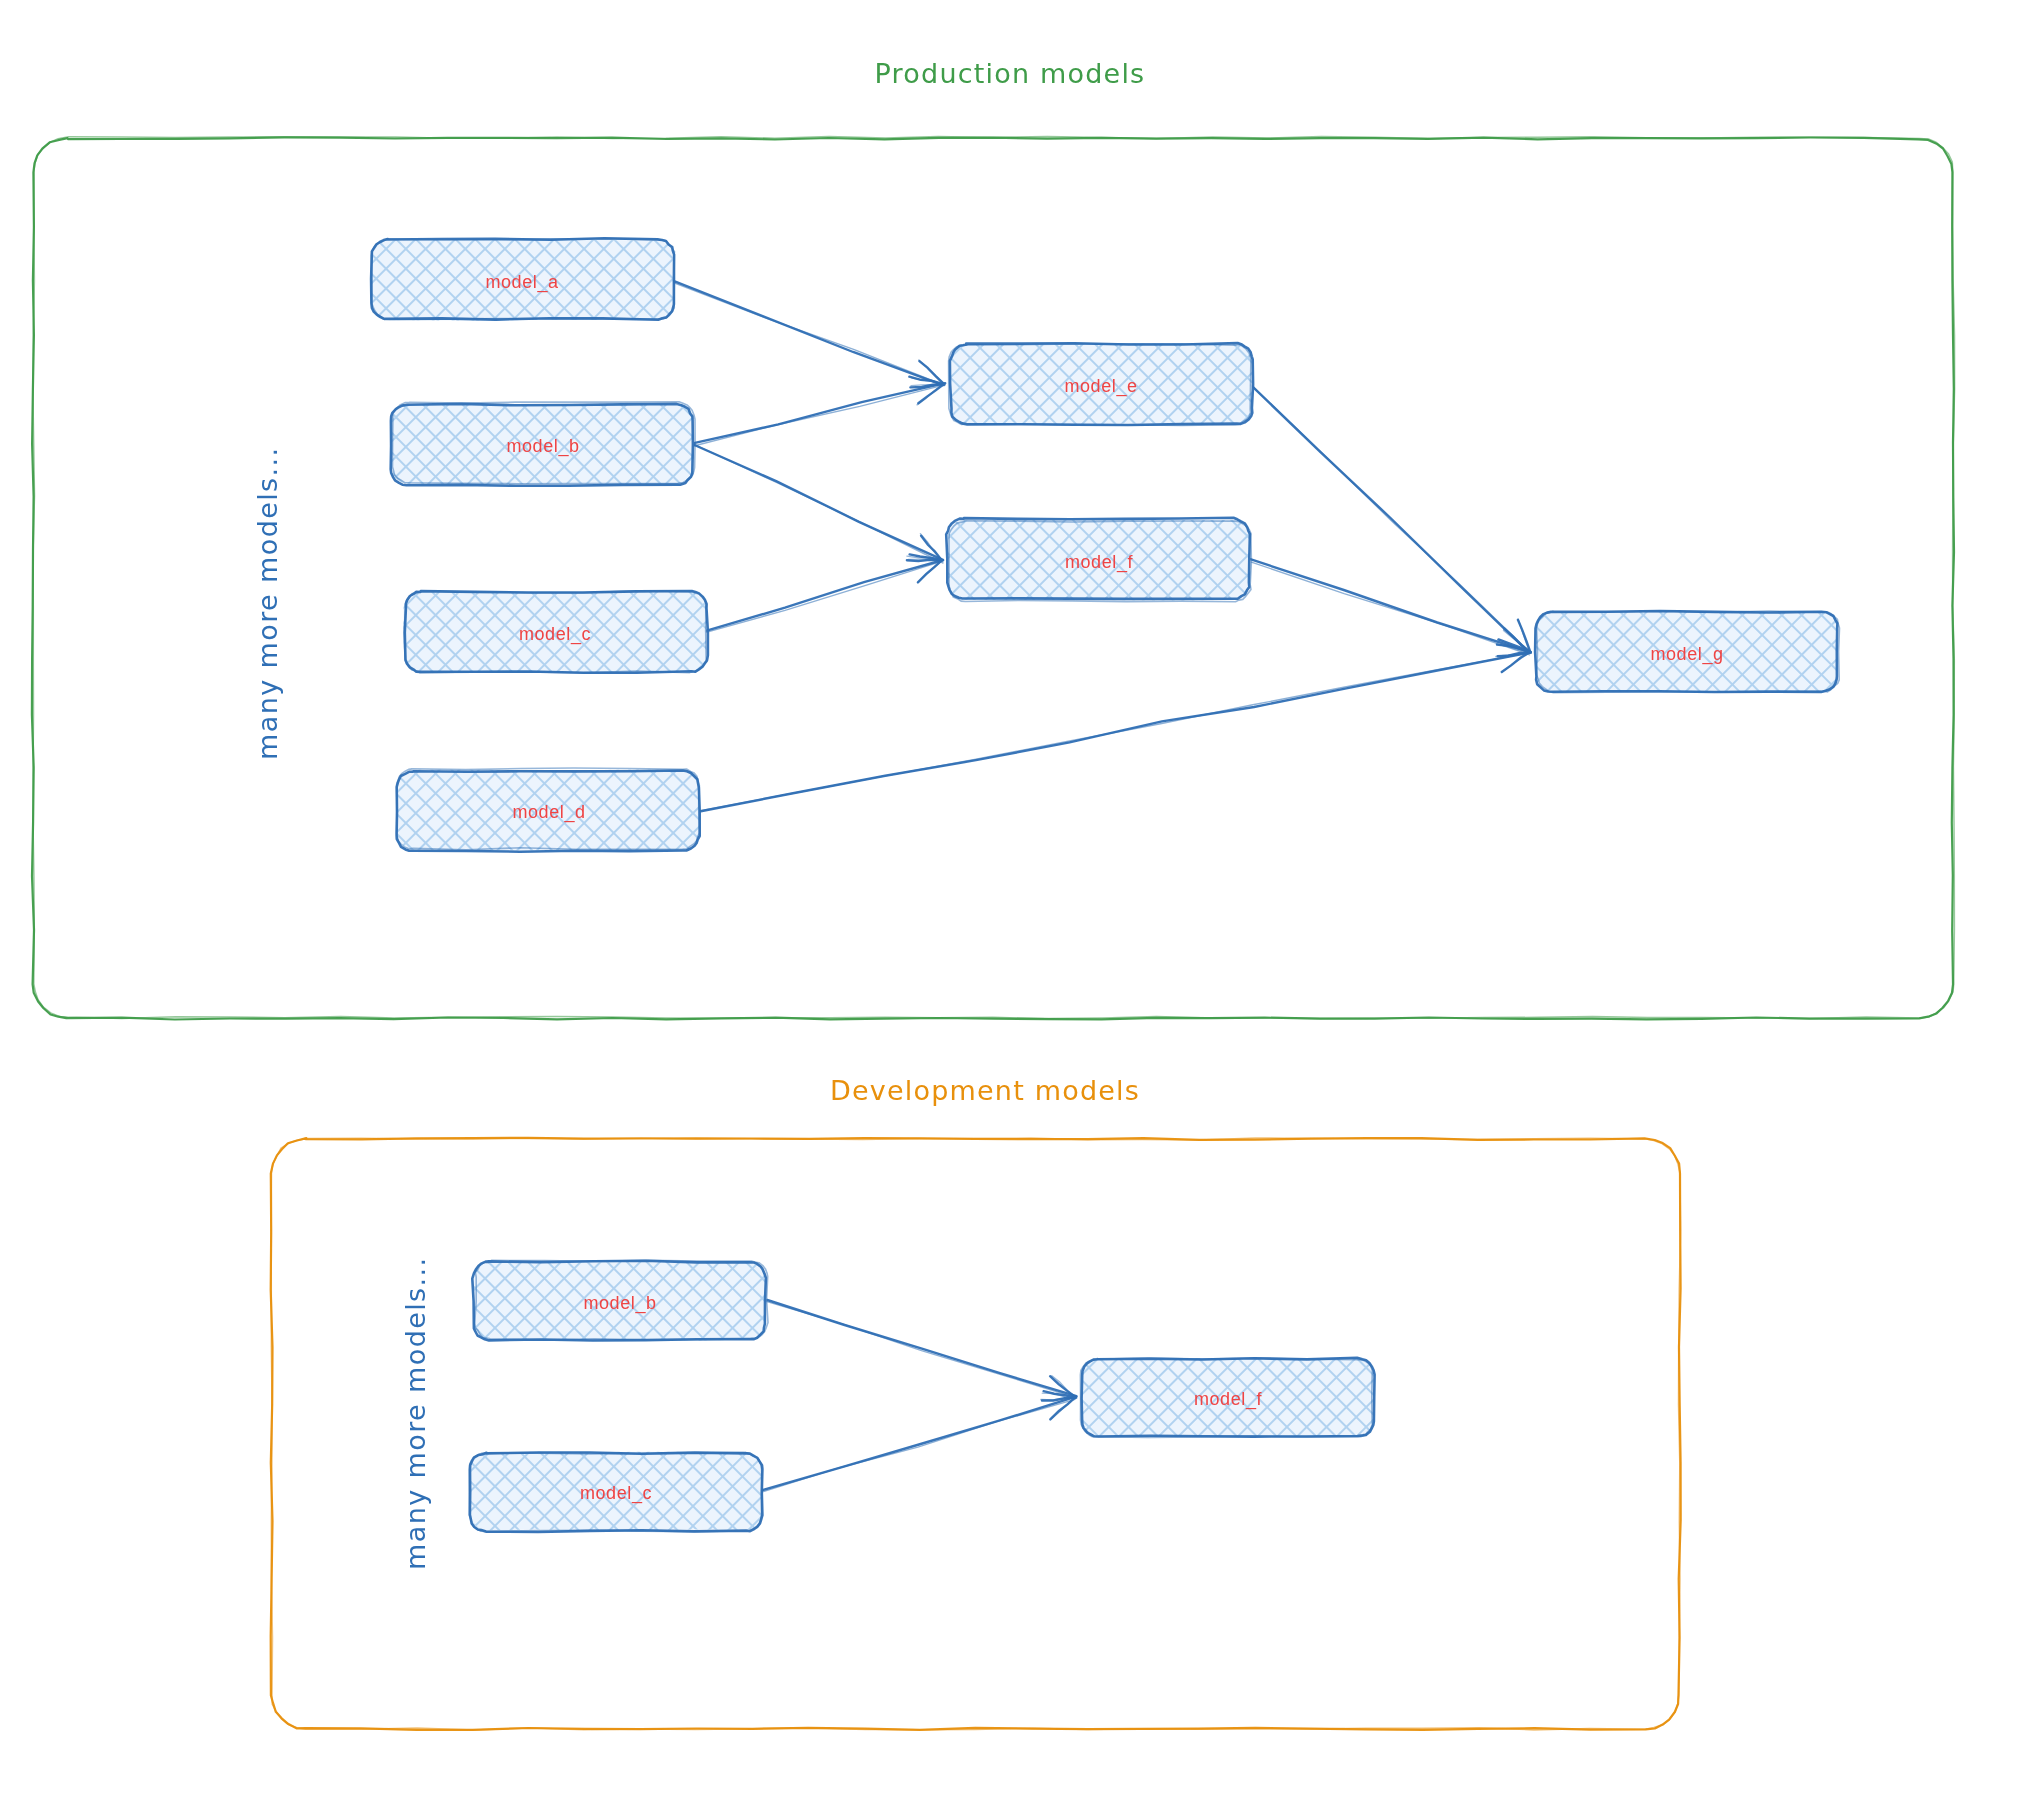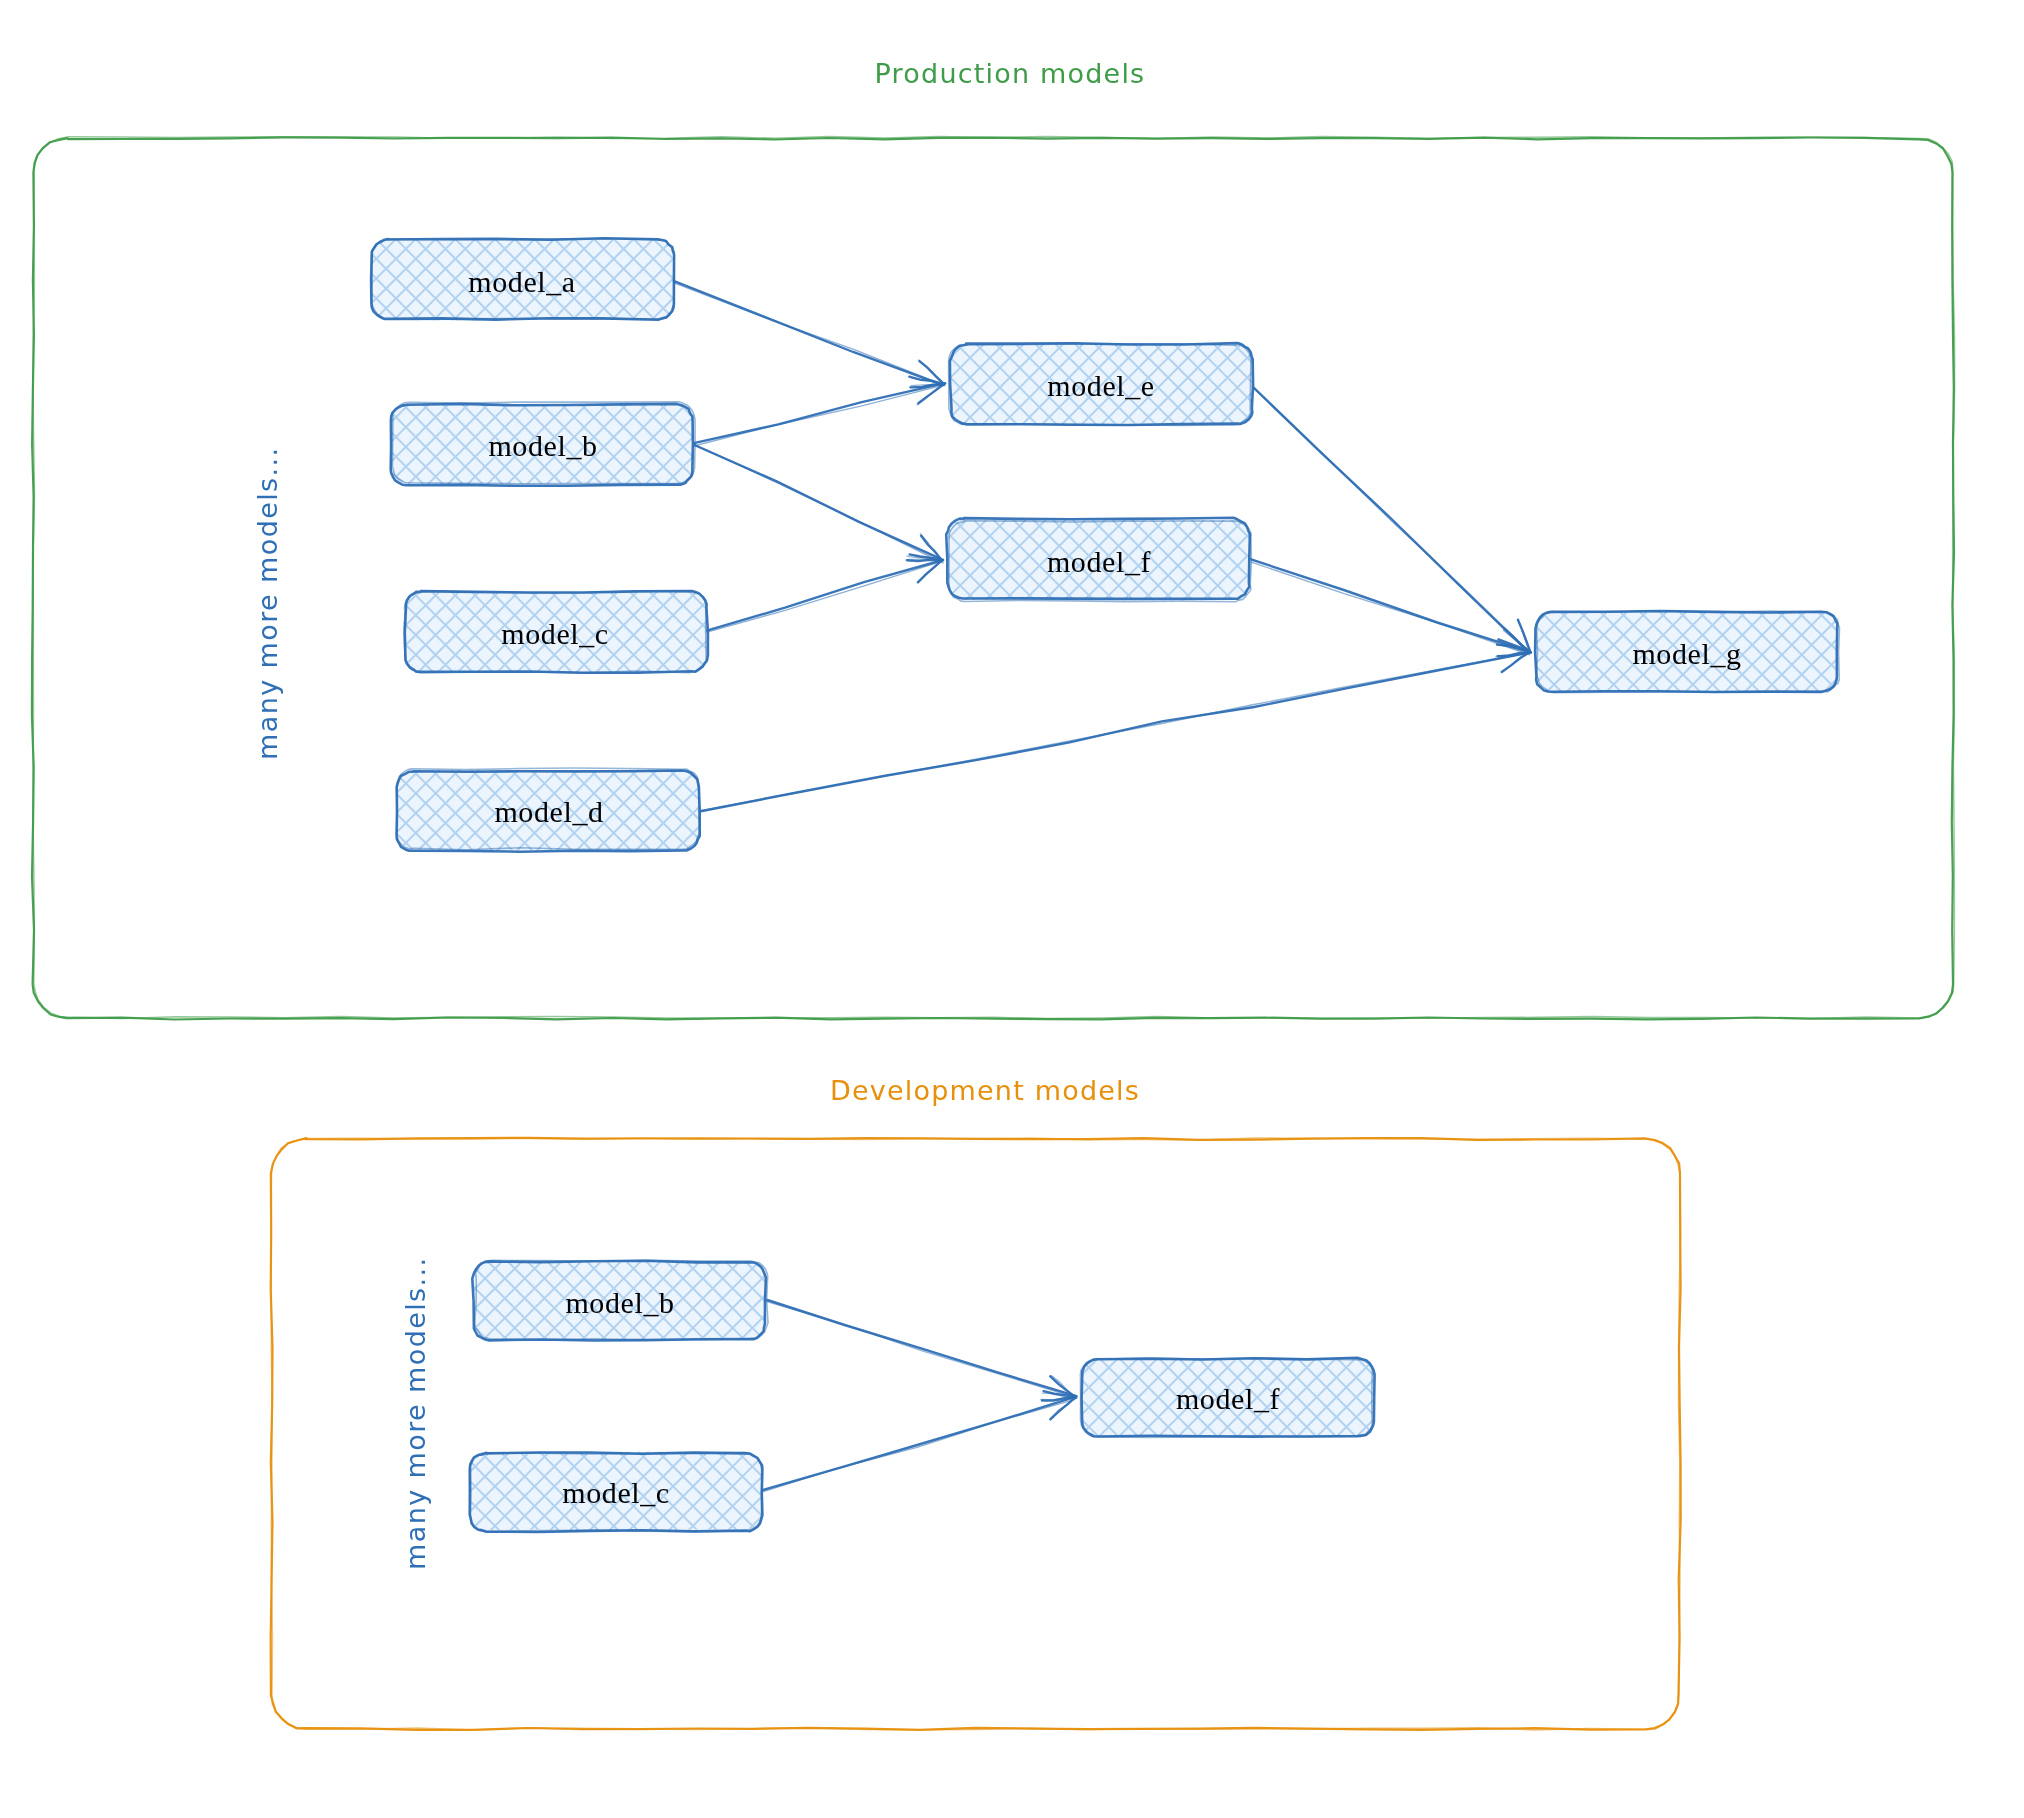--- a/index.html
+++ b/index.html
@@ -32,23 +32,23 @@
     font-family: "DejaVu Sans", sans-serif;
     font-size: 27px;
     letter-spacing: 1.2px;
     font-weight: 400;
     transform: translateX(-50%);
     pointer-events: none;
   }
   .node-label {
     position: absolute;
     white-space: nowrap;
-    font-family: Liberation Serif, serif;
-    font-size: 30px;
-    color: #000000;
+    font-family: Liberation Sans, sans-serif;
+    font-size: 18px;
+    color: #ef4444;
     letter-spacing: 0.6px;
     transform: translate(-50%, -50%);
     pointer-events: none;
   }
   .side-label {
     position: absolute;
     white-space: nowrap;
     font-family: "DejaVu Sans", sans-serif;
     font-size: 27px;
     color: #2f6fb5;

